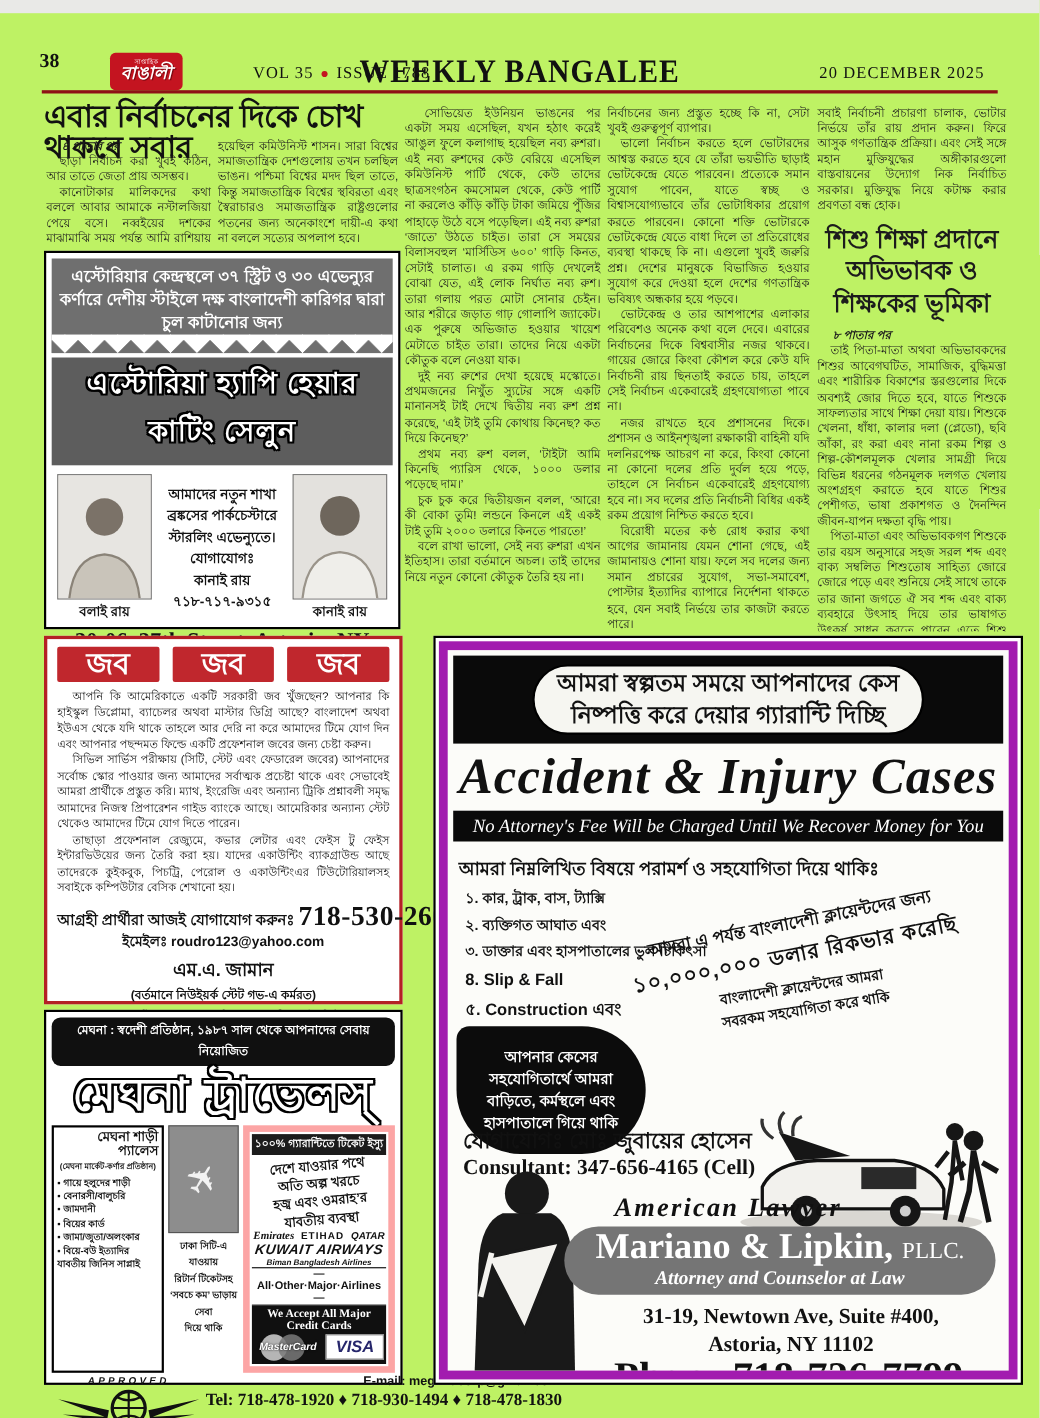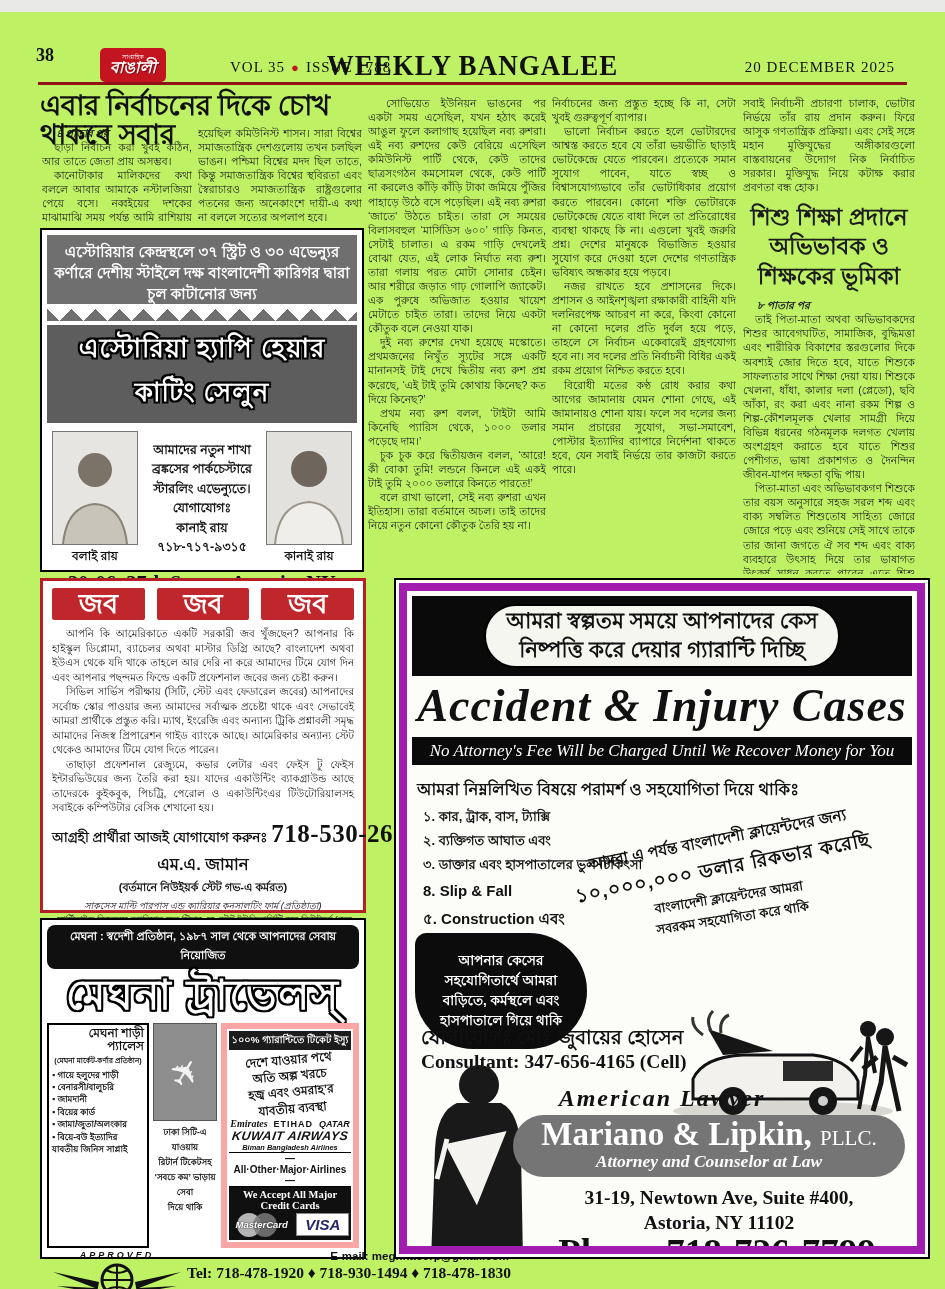--- a/index.html
+++ b/index.html
@@ -149,20 +149,21 @@
     <p class="bp" style="text-indent:18px;">সোভিয়েত ইউনিয়ন ভাঙনের পর একটা সময় এসেছিল, যখন হঠাৎ করেই আঙুল ফুলে কলাগাছ হয়েছিল নব্য রুশরা। এই নব্য রুশদের কেউ বেরিয়ে এসেছিল কমিউনিস্ট পার্টি থেকে, কেউ তাদের ছাত্রসংগঠন কমসোমল থেকে, কেউ পার্টি না করলেও কাঁড়ি কাঁড়ি টাকা জমিয়ে পুঁজির পাহাড়ে উঠে বসে পড়েছিল। এই নব্য রুশরা ‘জাতে’ উঠতে চাইত। তারা সে সময়ের বিলাসবহুল ‘মার্সিডিস ৬০০’ গাড়ি কিনত, সেটাই চালাত। এ রকম গাড়ি দেখলেই বোঝা যেত, এই লোক নির্ঘাত নব্য রুশ। তারা গলায় পরত মোটা সোনার চেইন। আর শরীরে জড়াত গাঢ় গোলাপি জ্যাকেট। এক পুরুষে অভিজাত হওয়ার খায়েশ মেটাতে চাইত তারা। তাদের নিয়ে একটা কৌতুক বলে নেওয়া যাক।</p>
     <p class="bp">দুই নব্য রুশের দেখা হয়েছে মস্কোতে। প্রথমজনের নিখুঁত স্যুটের সঙ্গে একটি মানানসই টাই দেখে দ্বিতীয় নব্য রুশ প্রশ্ন করেছে, ‘এই টাই তুমি কোথায় কিনেছ? কত দিয়ে কিনেছ?’</p>
     <p class="bp">প্রথম নব্য রুশ বলল, ‘টাইটা আমি কিনেছি প্যারিস থেকে, ১০০০ ডলার পড়েছে দাম।’</p>
     <p class="bp">চুক চুক করে দ্বিতীয়জন বলল, ‘আরে! কী বোকা তুমি! লন্ডনে কিনলে এই একই টাই তুমি ২০০০ ডলারে কিনতে পারতে!’</p>
     <p class="bp">বলে রাখা ভালো, সেই নব্য রুশরা এখন ইতিহাস। তারা বর্তমানে অচল। তাই তাদের নিয়ে নতুন কোনো কৌতুক তৈরি হয় না।</p>
 
   </div>
   <div class="col" style="left:552px;top:84px;width:184px;height:478px;">
     <p class="bp" style="text-indent:0;">নির্বাচনের জন্য প্রস্তুত হচ্ছে কি না, সেটা খুবই গুরুত্বপূর্ণ ব্যাপার।</p>
     <p class="bp">ভালো নির্বাচন করতে হলে ভোটারদের আশ্বস্ত করতে হবে যে তাঁরা ভয়ভীতি ছাড়াই ভোটকেন্দ্রে যেতে পারবেন। প্রত্যেকে সমান সুযোগ পাবেন, যাতে স্বচ্ছ ও বিশ্বাসযোগ্যভাবে তাঁর ভোটাধিকার প্রয়োগ করতে পারবেন। কোনো শক্তি ভোটারকে ভোটকেন্দ্রে যেতে বাধা দিলে তা প্রতিরোধের ব্যবস্থা থাকছে কি না। এগুলো খুবই জরুরি প্রশ্ন। দেশের মানুষকে বিভাজিত হওয়ার সুযোগ করে দেওয়া হলে দেশের গণতান্ত্রিক ভবিষ্যৎ অন্ধকার হয়ে পড়বে।</p>
+    <p class="bp">ভোটকেন্দ্র ও তার আশপাশের এলাকার পরিবেশও অনেক কথা বলে দেবে। এবারের নির্বাচনের দিকে বিশ্ববাসীর নজর থাকবে। গায়ের জোরে কিংবা কৌশল করে কেউ যদি নির্বাচনী রায় ছিনতাই করতে চায়, তাহলে সেই নির্বাচন একেবারেই গ্রহণযোগ্যতা পাবে না।</p>
     <p class="bp">নজর রাখতে হবে প্রশাসনের দিকে। প্রশাসন ও আইনশৃঙ্খলা রক্ষাকারী বাহিনী যদি দলনিরপেক্ষ আচরণ না করে, কিংবা কোনো না কোনো দলের প্রতি দুর্বল হয়ে পড়ে, তাহলে সে নির্বাচন একেবারেই গ্রহণযোগ্য হবে না। সব দলের প্রতি নির্বাচনী বিধির একই রকম প্রয়োগ নিশ্চিত করতে হবে।</p>
     <p class="bp">বিরোধী মতের কণ্ঠ রোধ করার কথা আগের জামানায় যেমন শোনা গেছে, এই জামানায়ও শোনা যায়। ফলে সব দলের জন্য সমান প্রচারের সুযোগ, সভা-সমাবেশ, পোস্টার ইত্যাদির ব্যাপারে নির্দেশনা থাকতে হবে, যেন সবাই নির্ভয়ে তার কাজটা করতে পারে।</p>
 
   </div>
   <div class="col" style="left:743px;top:84px;width:172px;height:478px;">
     <p class="bp" style="text-indent:0;">সবাই নির্বাচনী প্রচারণা চালাক, ভোটার নির্ভয়ে তাঁর রায় প্রদান করুন। ফিরে আসুক গণতান্ত্রিক প্রক্রিয়া। এবং সেই সঙ্গে মহান মুক্তিযুদ্ধের অঙ্গীকারগুলো বাস্তবায়নের উদ্যোগ নিক নির্বাচিত সরকার। মুক্তিযুদ্ধ নিয়ে কটাক্ষ করার প্রবণতা বন্ধ হোক।</p>
     <div class="headline2">শিশু শিক্ষা প্রদানে অভিভাবক ও শিক্ষকের ভূমিকা</div>
     <p class="lead">৮ পাতার পর</p>
     <p class="bp">তাই পিতা-মাতা অথবা অভিভাবকদের শিশুর আবেগঘটিত, সামাজিক, বুদ্ধিমত্তা এবং শারীরিক বিকাশের স্তরগুলোর দিকে অবশ্যই জোর দিতে হবে, যাতে শিশুকে সাফল্যতার সাথে শিক্ষা দেয়া যায়। শিশুকে খেলনা, ধাঁধা, কালার দলা (প্লেডো), ছবি আঁকা, রং করা এবং নানা রকম শিল্প ও শিল্প-কৌশলমূলক খেলার সামগ্রী দিয়ে বিভিন্ন ধরনের গঠনমূলক দলগত খেলায় অংশগ্রহণ করাতে হবে যাতে শিশুর পেশীগত, ভাষা প্রকাশগত ও দৈনন্দিন জীবন-যাপন দক্ষতা বৃদ্ধি পায়।</p>
     <p class="bp">পিতা-মাতা এবং অভিভাবকগণ শিশুকে তার বয়স অনুসারে সহজ সরল শব্দ এবং বাক্য সম্বলিত শিশুতোষ সাহিত্য জোরে জোরে পড়ে এবং শুনিয়ে সেই সাথে তাকে তার জানা জগতে ঐ সব শব্দ এবং বাক্য ব্যবহারে উৎসাহ দিয়ে তার ভাষাগত উৎকর্ষ সাধন করতে পারেন এতে শিশু তার অনুভব এবং উচ্চারণে সহজ এবং সাবলীল হয়ে উঠবে।</p>
@@ -214,20 +215,24 @@
       <div class="jw">জব</div>
       <div class="jw">জব</div>
       <div class="jw">জব</div>
     </div>
     <p>আপনি কি আমেরিকাতে একটি সরকারী জব খুঁজছেন? আপনার কি হাইস্কুল ডিপ্লোমা, ব্যাচেলর অথবা মাস্টার ডিগ্রি আছে? বাংলাদেশ অথবা ইউএস থেকে যদি থাকে তাহলে আর দেরি না করে আমাদের টিমে যোগ দিন এবং আপনার পছন্দমত ফিল্ডে একটি প্রফেশনাল জবের জন্য চেষ্টা করুন।</p>
     <p>সিভিল সার্ভিস পরীক্ষায় (সিটি, স্টেট এবং ফেডারেল জবের) আপনাদের সর্বোচ্চ স্কোর পাওয়ার জন্য আমাদের সর্বাত্মক প্রচেষ্টা থাকে এবং সেভাবেই আমরা প্রার্থীকে প্রস্তুত করি। ম্যাথ, ইংরেজি এবং অন্যান্য ট্রিকি প্রশ্নাবলী সমৃদ্ধ আমাদের নিজস্ব প্রিপারেশন গাইড ব্যাংকে আছে। আমেরিকার অন্যান্য স্টেট থেকেও আমাদের টিমে যোগ দিতে পারেন।</p>
     <p>তাছাড়া প্রফেশনাল রেজ্যুমে, কভার লেটার এবং ফেইস টু ফেইস ইন্টারভিউয়ের জন্য তৈরি করা হয়। যাদের একাউন্টিং ব্যাকগ্রাউন্ড আছে তাদেরকে কুইকবুক, পিচট্রি, পেরোল ও একাউন্টিংএর টিউটোরিয়ালসহ সবাইকে কম্পিউটার বেসিক শেখানো হয়।</p>
     <div class="job-contact">
       <span>আগ্রহী প্রার্থীরা আজই যোগাযোগ করুনঃ</span>
       <span class="bigph">718-530-2605</span>
+    </div>
+    <div class="job-email">
+      <span>ইমেইলঃ</span>
+      <span>roudro123@yahoo.com</span>
     </div>
     <div class="job-name">এম.এ. জামান</div>
     <div class="job-sub">(বর্তমানে নিউইয়র্ক স্টেট গভ-এ কর্মরত)</div>
     <div class="job-cred">
       <div>সাকসেস মাল্টি পারপাস এন্ড ক্যারিয়ার কনসালটিং ফার্ম (প্রতিষ্ঠাতা)</div>
       <div>সার্টিফাইড বিজনেস ক্যারিয়ার স্কুল টিচার, দ্য স্টেট ইউনিভার্সিটি অব নিউইয়র্ক (জব ডেভেলপার)</div>
       <div>প্রাক্তন সাবস্টিটিউট টিচার, নিউইয়র্ক সিটি ডিপার্টমেন্ট অব এডুকেশন এবং</div>
       <div>লেকচারার ইন একাউন্টিং, এমএলআই, নিউইয়র্ক, কুইন্স</div>
     </div>
   </div>

